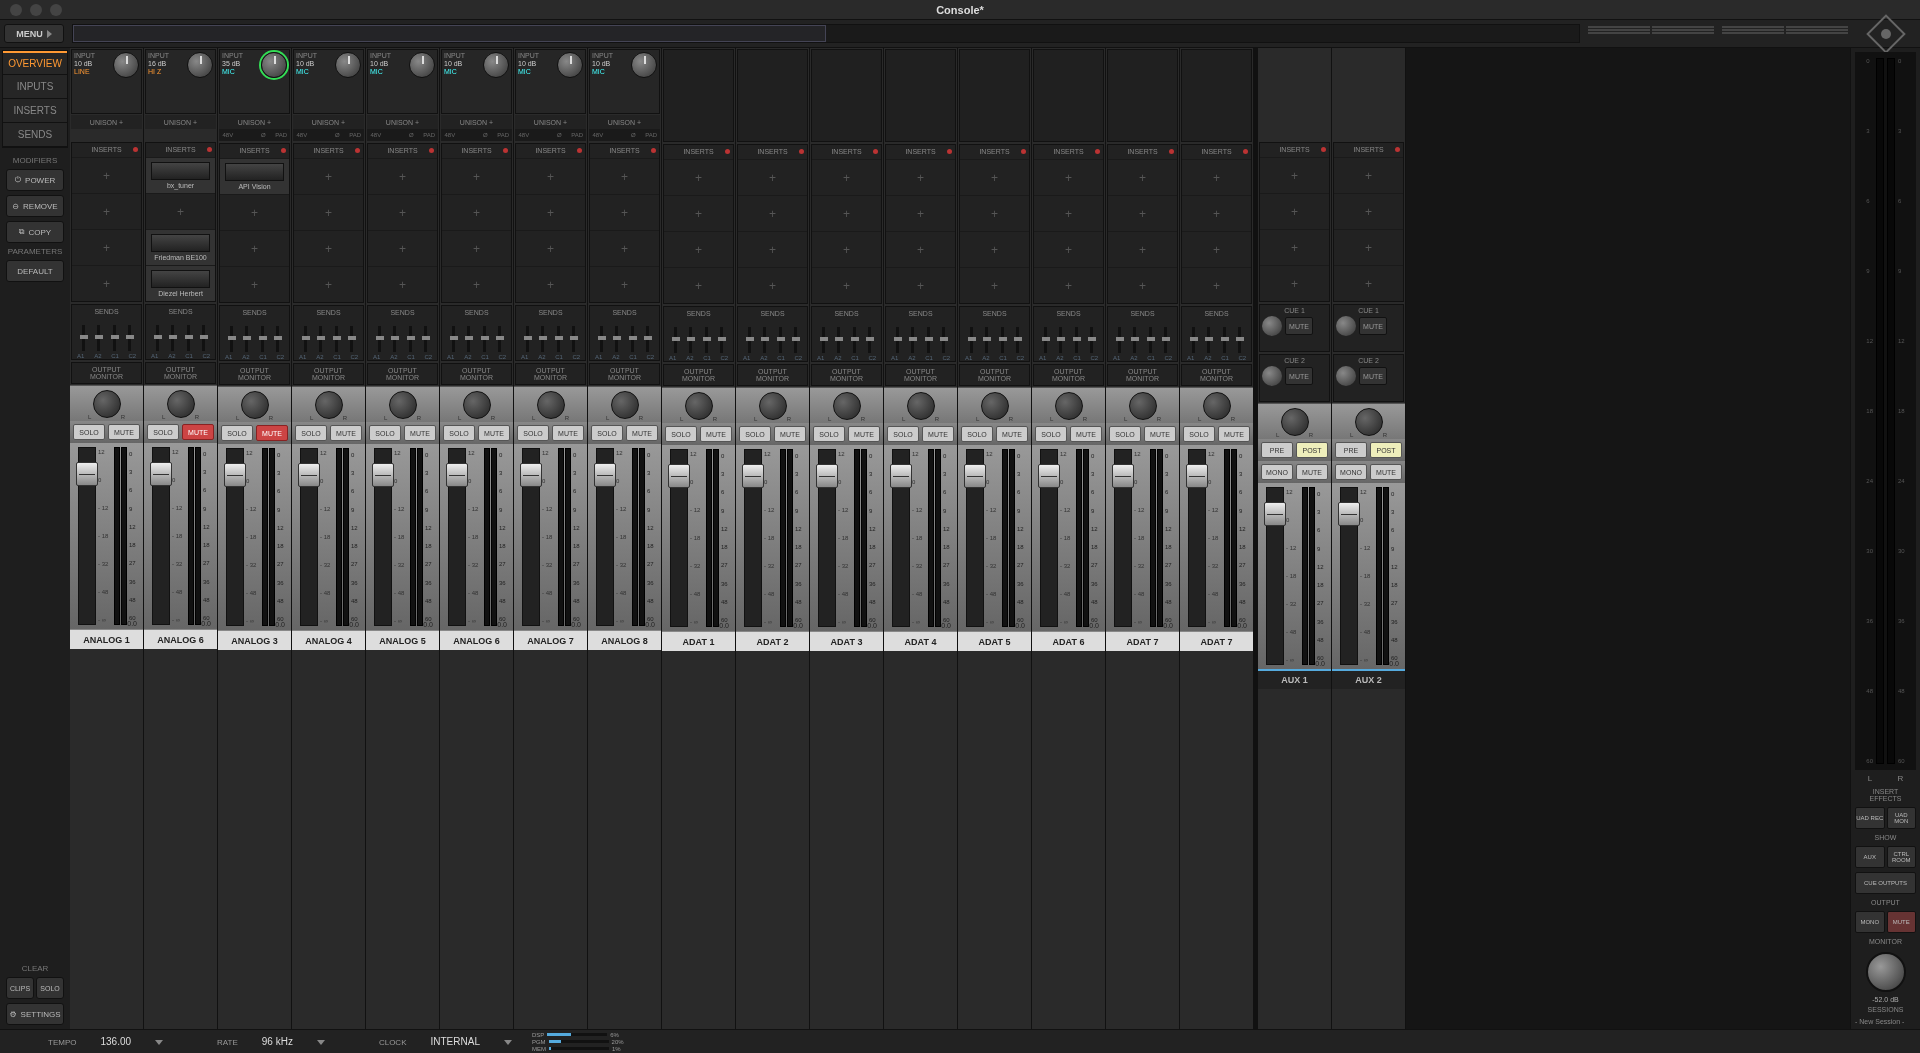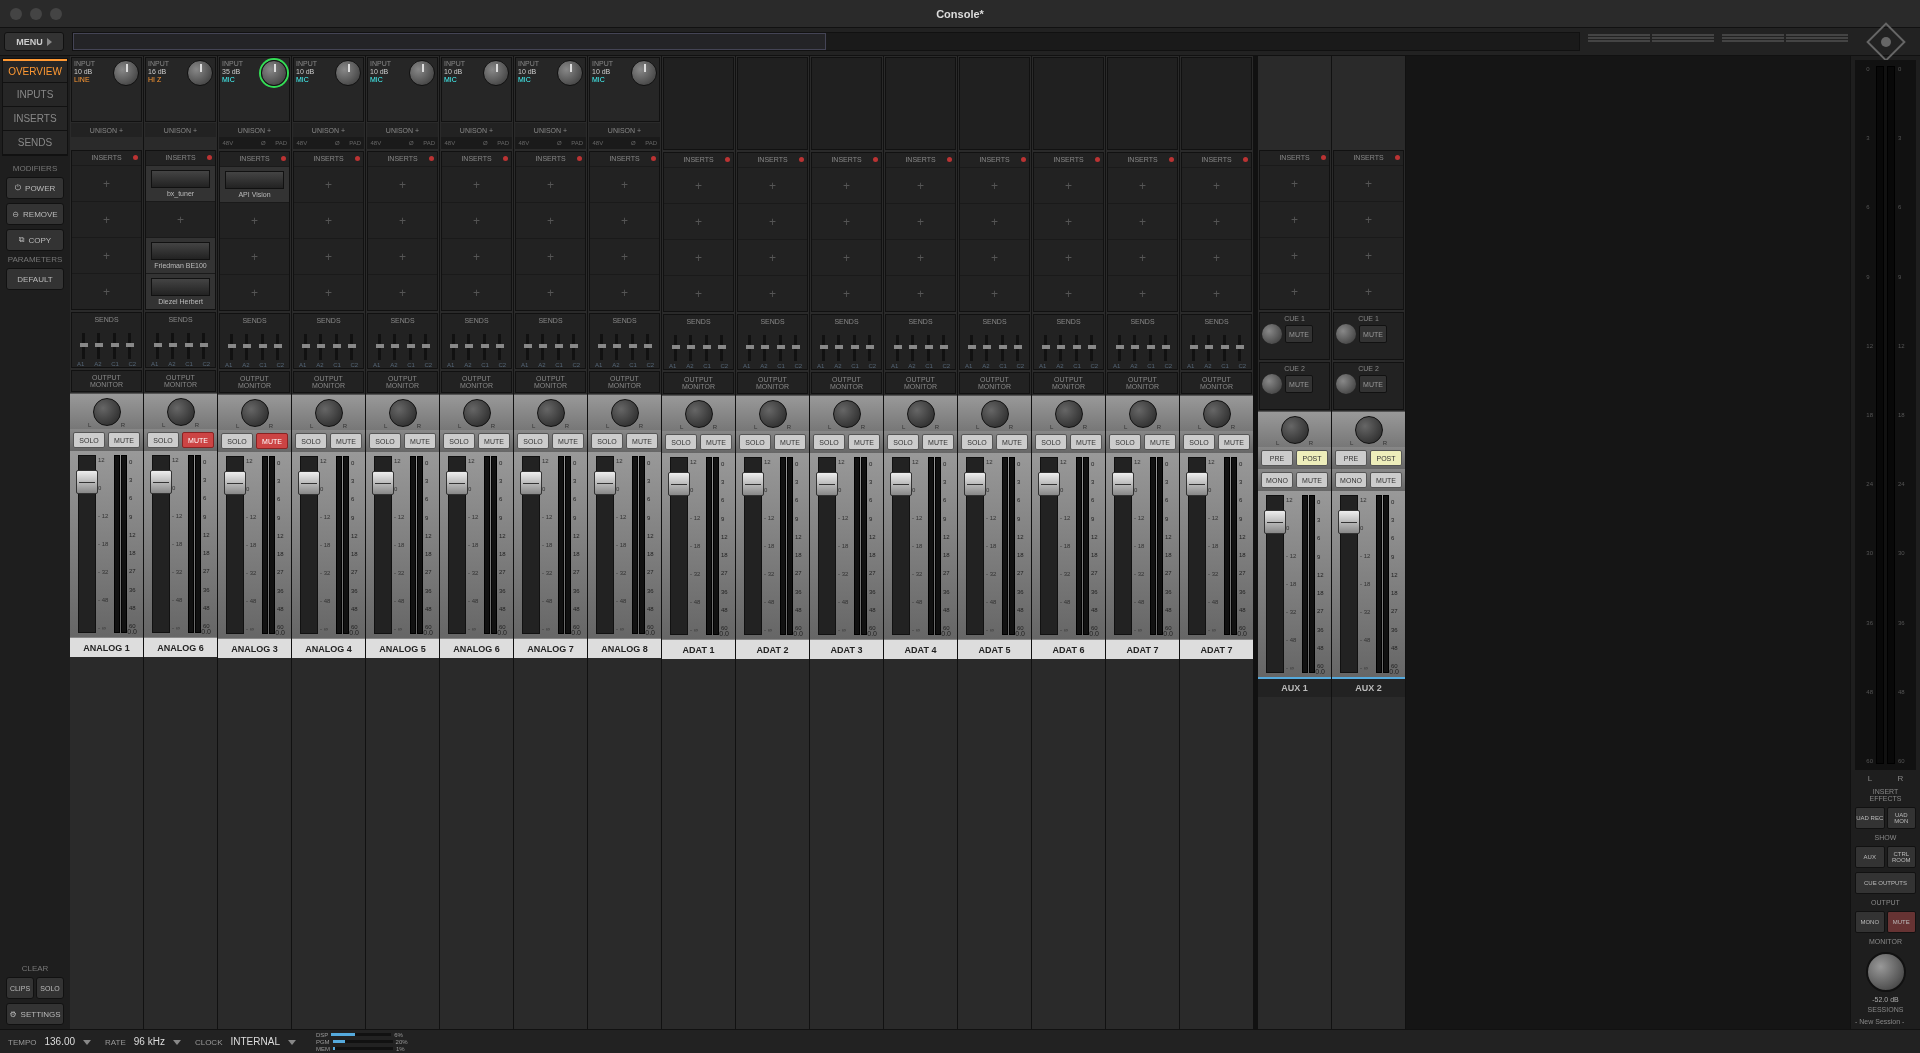--- a/index.html
+++ b/index.html
@@ -1,20 +1,20 @@
 <!DOCTYPE html>
 <html><head>
 <meta charset="utf-8">
 <style>
 * { margin:0; padding:0; box-sizing:border-box; font-family:Arial,Helvetica,sans-serif; user-select:none; }
 body { background:#1a1a1a; color:#999; font-size:9px; overflow:hidden; width:1920px; height:1053px; }
 .app { display:flex; flex-direction:column; height:100%; }
 
 
-.titlebar { height:28px; background:#2a2a2a; display:flex; align-items:center; position:relative; border-bottom:1px solid #111; }
+.titlebar { height:20px; background:#2a2a2a; display:flex; align-items:center; position:relative; border-bottom:1px solid #111; }
 .win-btns { display:flex; gap:8px; padding-left:10px; }
 .win-btn { width:12px; height:12px; border-radius:50%; background:#444; }
 .title { position:absolute; left:50%; transform:translateX(-50%); color:#ddd; font-weight:bold; font-size:11px; }
 
 
 .toolbar { height:28px; display:flex; align-items:stretch; background:#222; border-bottom:1px solid #111;font-weight:bold; }
 .menu-btn { width:60px; margin:4px; background:#333; border:1px solid #111; border-radius:3px; display:flex; align-items:center; justify-content:center; gap:4px; color:#ccc; font-size:9px; }
 .overview-strip { flex:1; margin:4px; background:#1a1a1a; border:1px solid #111; position:relative; display:flex; }
 .ov-region { position:absolute; top:0; bottom:0; left:0; width:50%; background:rgba(60,60,70,0.3); border:1px solid #445; }
 .aux-ov { width:130px; margin:4px 2px; background:#222; display:flex; gap:2px; padding:2px; }
@@ -123,21 +123,21 @@
 .rp-btn { flex:1; height:22px; background:#333; border:1px solid #111; border-radius:2px; font-size:6px; color:#bbb; display:flex; align-items:center; justify-content:center; text-align:center; line-height:1; }
 .rp-btn.red { background:#633; }
 .rp-btn.wide { }
 .mon-knob-area { display:flex; justify-content:center; padding:4px; }
 .mon-knob { width:40px; height:40px; border-radius:50%; background:radial-gradient(circle at 35% 35%,#999,#333); border:2px solid #111; }
 .mon-val { text-align:center; font-size:7px; color:#aaa; }
 .sessions-txt { font-size:7px; color:#888; padding:2px; text-align:left; }
 
 
 .statusbar { height:24px; background:#222; border-top:1px solid #111; display:flex; align-items:center; padding:0 8px; gap:14px; font-size:8px; color:#999; }
-.status-item { display:flex; align-items:baseline; gap:8px; }
+.status-item { display:flex; align-items:baseline; gap:24px;margin-left:40px; }
 .status-val { color:#ddd; font-size:10px; }
 .dsp-meters { display:flex; flex-direction:column; gap:1px; margin-left:6px; }
 .dsp-row { display:flex; align-items:center; gap:3px; font-size:6px; }
 .dsp-bar { width:60px; height:3px; background:#111; position:relative; }
 .dsp-fill { position:absolute; top:0; left:0; bottom:0; background:#5ad; }
 
 .tri { width:0; height:0; border-left:4px solid transparent; border-right:4px solid transparent; border-top:5px solid #888; display:inline-block; }
 .tri-r { border-top:4px solid transparent; border-bottom:4px solid transparent; border-left:5px solid #888; }
 </style>
 </head>

